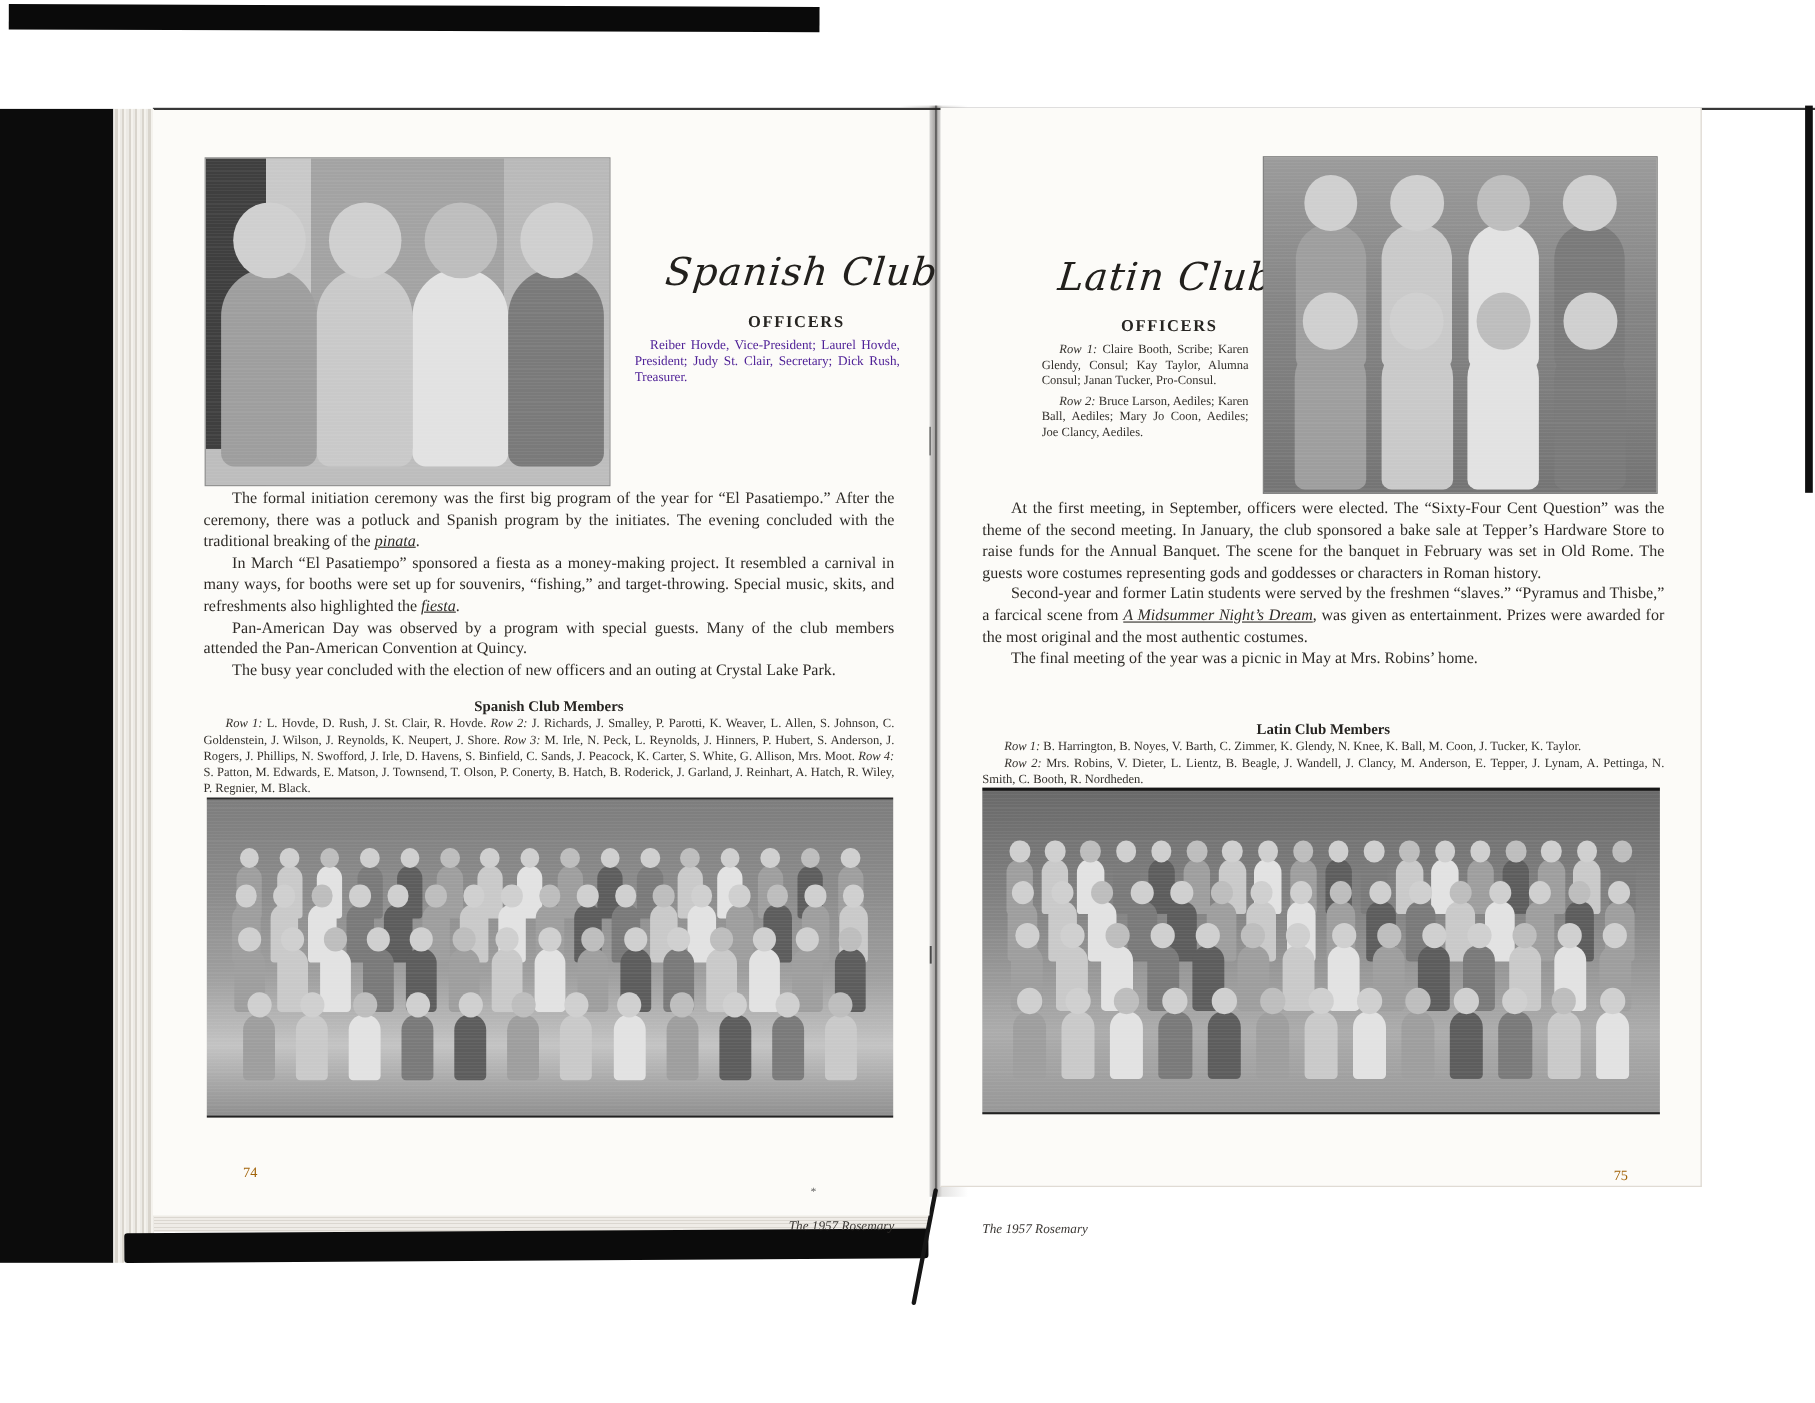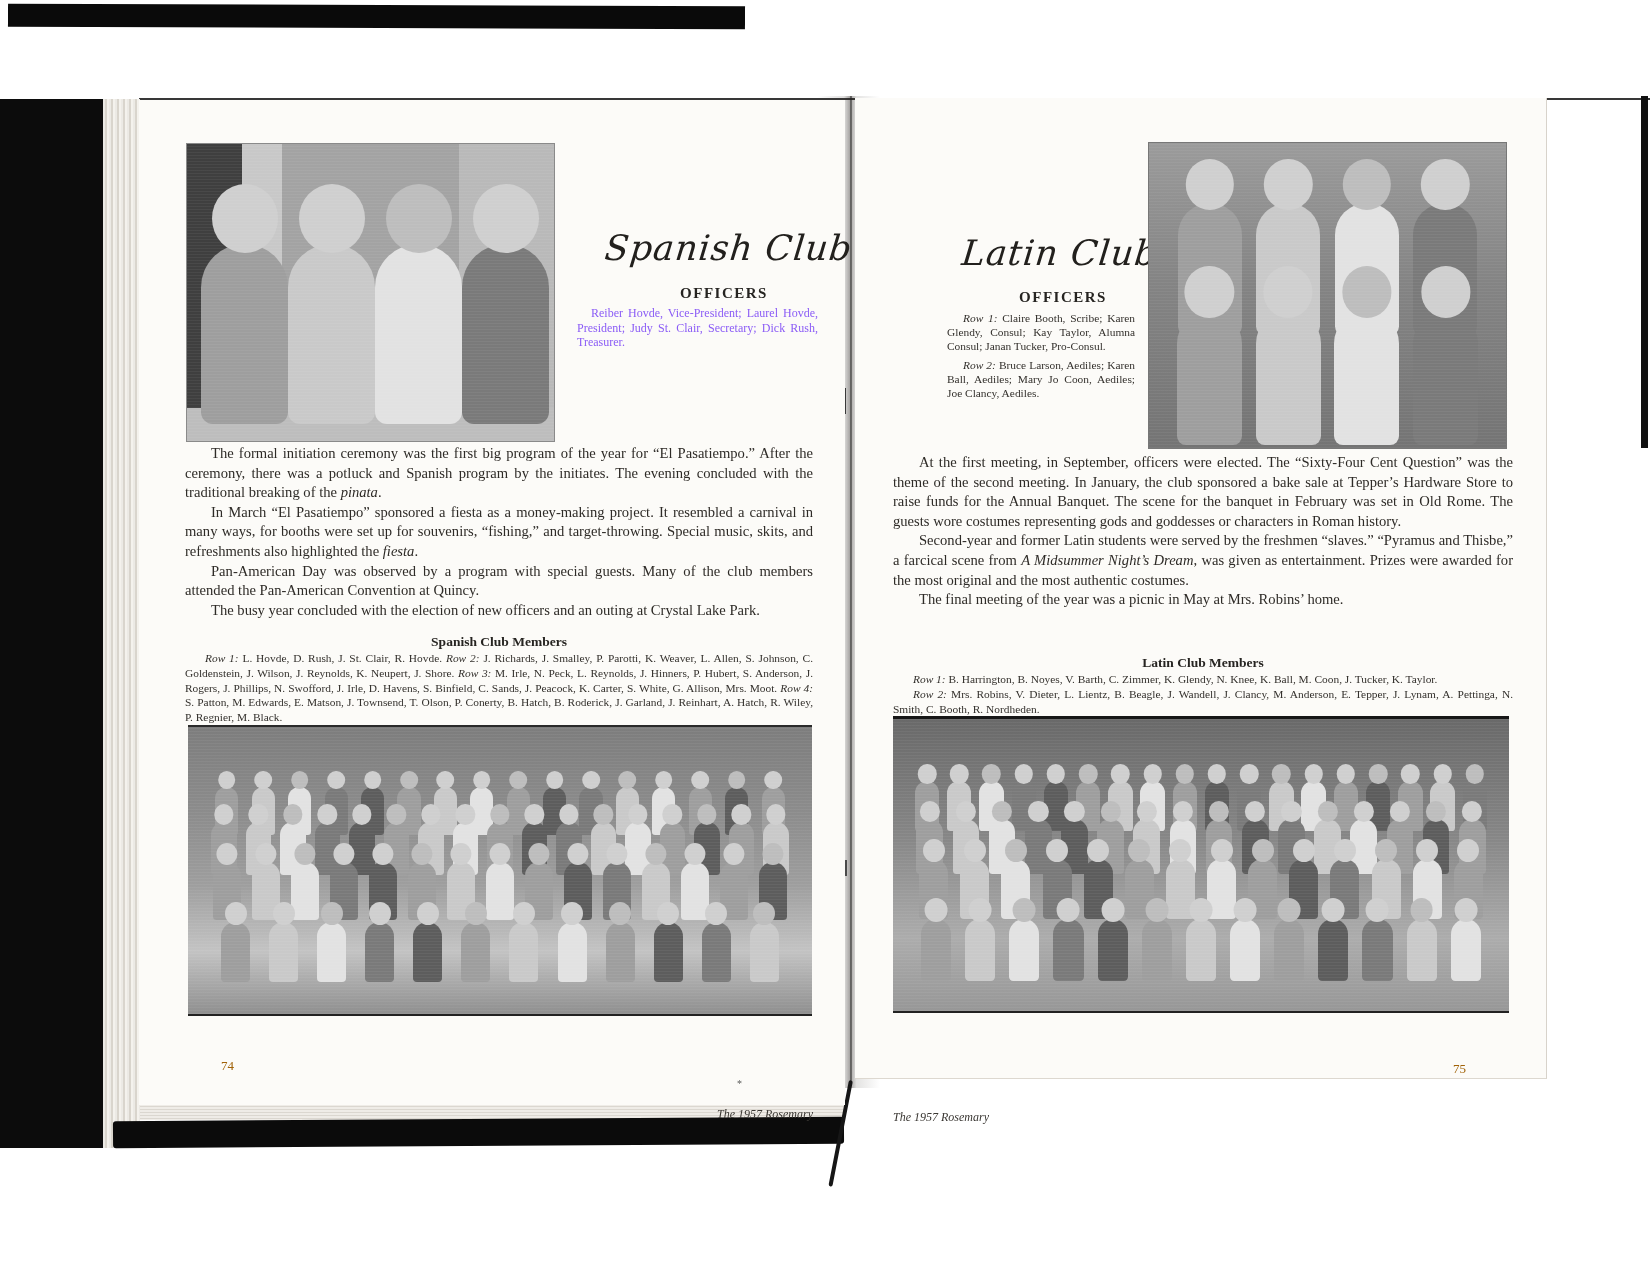--- a/index.html
+++ b/index.html
@@ -25,24 +25,24 @@
   .tick-b{left:845px;top:860px;width:2px;height:16px;background:#4a4a4a;}
   .sliver-right{left:1641px;top:96px;width:7px;height:352px;background:#101010;}
   
   .page{position:absolute;background:#fcfbf8;}
   .page-left{left:139px;top:100px;width:706px;height:1005px;}
   .page-right{left:855px;top:98px;width:691px;height:980px;border-right:1px solid #d8d3cb;border-bottom:1px solid #ddd8d0;}
   
   .club-title{font-family:"DejaVu Serif", serif;font-style:italic;font-size:35px;
     letter-spacing:1px;transform:skewX(-6deg);text-align:center;color:#22201d;white-space:nowrap;}
   .officers-h{font-weight:bold;font-size:15px;letter-spacing:1.5px;text-align:center;color:#262421;}
-  .officers-txt{font-size:12px;line-height:14.6px;text-align:justify;text-indent:14px;color:#8b5cf6;}
+  .officers-txt{font-size:12px;line-height:14.6px;text-align:justify;text-indent:14px;color:#4c1d95;}
   .officer-row{font-size:11.4px;line-height:14.2px;text-align:justify;text-indent:16px;margin:0 0 4px 12px;color:#33302c;}
   .bodycol p{margin:0;font-size:14.6px;line-height:19.6px;text-align:justify;text-indent:26px;color:#2e2b27;}
-  .it{font-style:italic;}
+  .it{font-style:italic;text-decoration:underline;}
   .members-h{font-weight:bold;font-size:13.5px;text-align:center;color:#262421;}
   .members{font-size:11.4px;line-height:14.8px;text-align:justify;color:#33302c;}
   .members p{margin:0;text-indent:20px;}
   .rowlab{font-style:italic;}
   .footer-num{font-size:13px;color:#a16207;}
   .footer-title{font-style:italic;font-size:12px;color:#3a3733;margin-top:46px;}
   .footer-mark{font-size:10px;color:#555;}
   
   .photo{position:absolute;overflow:hidden;}
   .photo::after{content:"";position:absolute;inset:0;
@@ -285,14 +285,14 @@
         <i class="person"></i>
         <i class="person"></i>
         <i class="person"></i>
         <i class="person"></i>
         <i class="person"></i>
         <i class="person"></i>
       </div>
     </div>
 
   <div class="abs footer-title" style="left:38px;top:966px;">The 1957 Rosemary</div>
-  <div class="abs footer-num" style="left:571px;top:963px;width:40px;text-align:right;">75</div>
+  <div class="abs footer-num" style="left:612px;top:963px;width:40px;text-align:left;">75</div>
 </div>
 
 </body></html>

